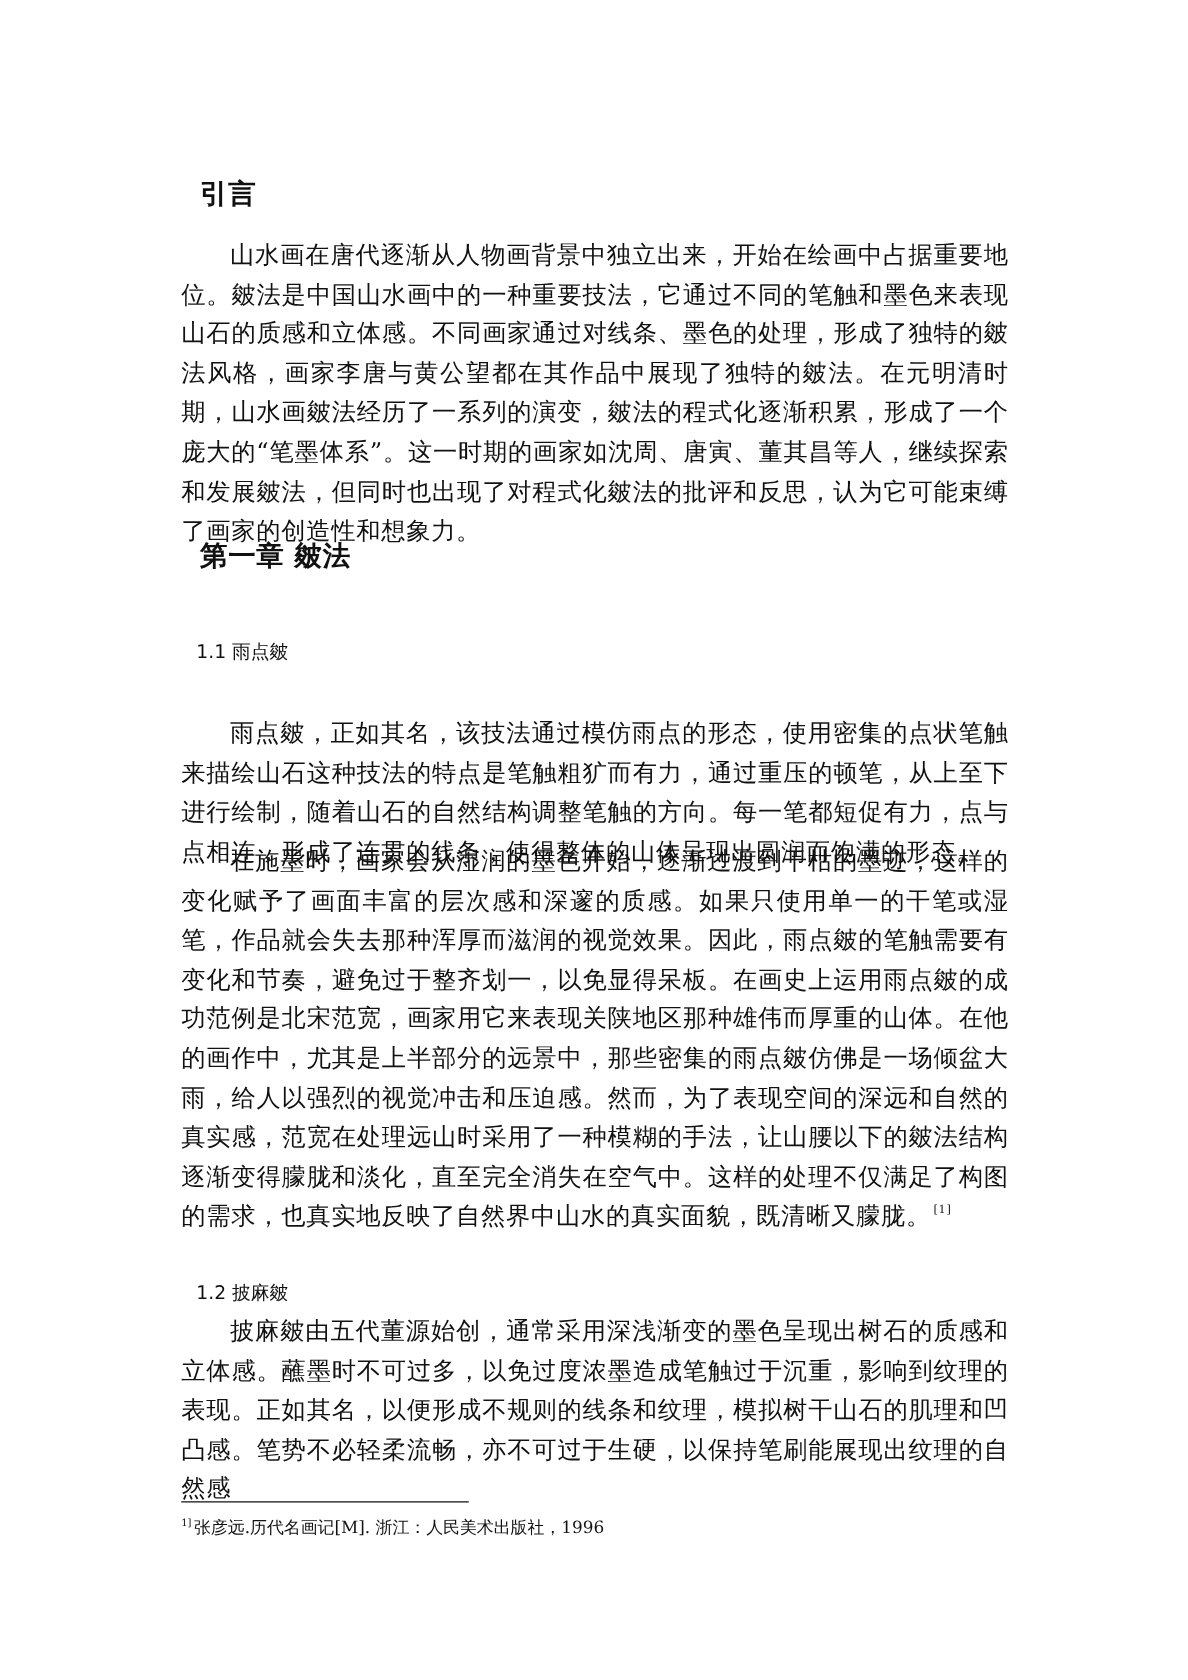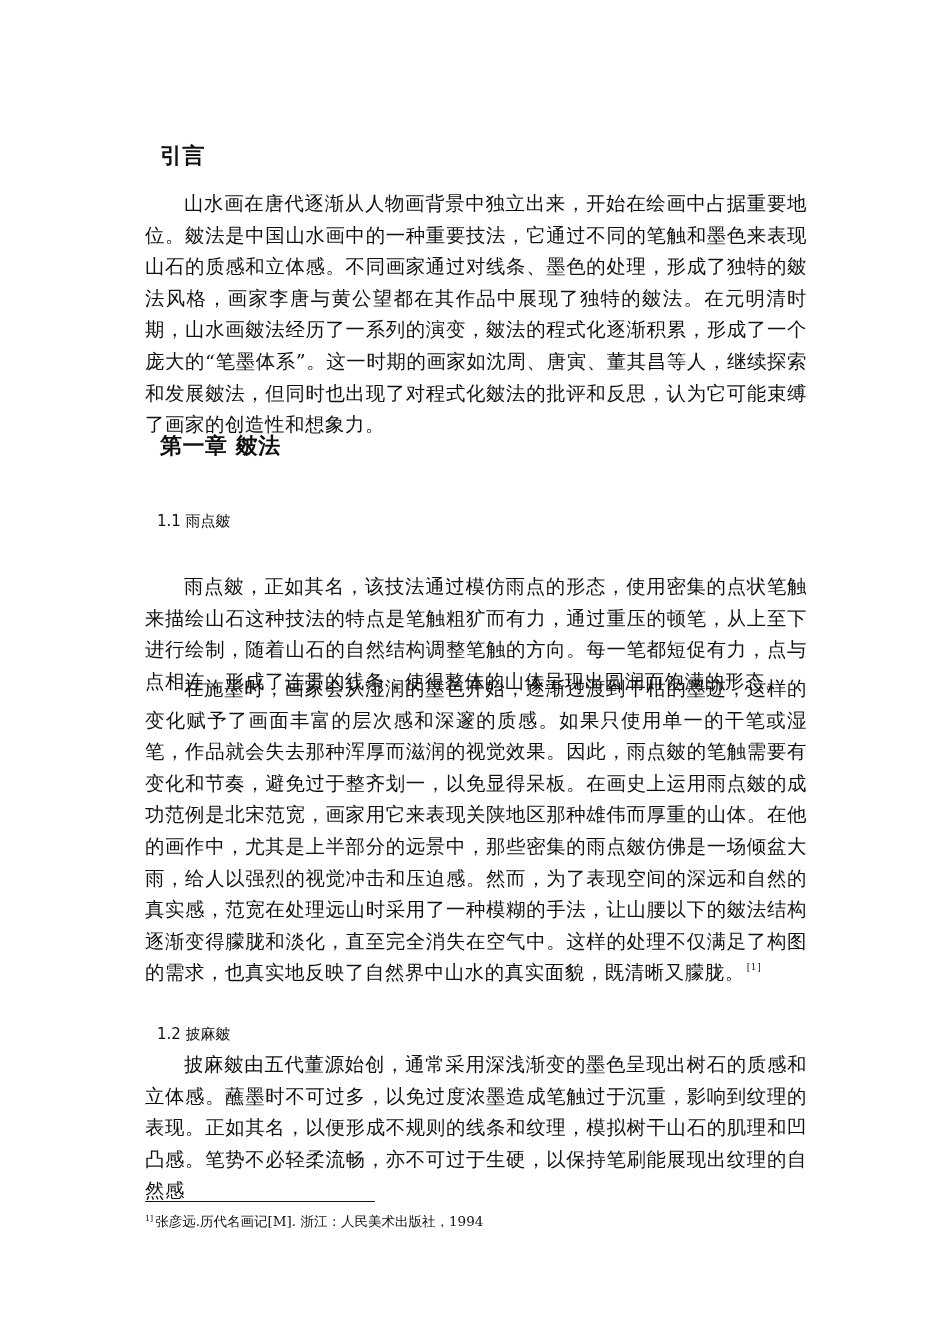--- a/index.html
+++ b/index.html
@@ -94,15 +94,15 @@
   <div class="para" style="top:571px;">雨点皴，正如其名，该技法通过模仿雨点的形态，使用密集的点状笔触来描绘山石这种技法的特点是笔触粗犷而有力，通过重压的顿笔，从上至下进行绘制，随着山石的自然结构调整笔触的方向。每一笔都短促有力，点与点相连，形成了连贯的线条，使得整体的山体呈现出圆润而饱满的形态。</div>
 
   <div class="para" style="top:673px;"><span>在施墨时，画家会从湿润的墨色开始，逐渐过渡到干枯的墨迹，这样的变化赋予了画面丰富的层次感和深邃的质感。如果只使用单一的干笔或湿笔，作品就会失去那种浑厚而滋润的视觉效果。因此，雨点皴的笔触需要有变化和节奏，避免过于整齐划一，以免显得呆板。在画史上运用雨点皴的成功范例是北宋范宽，画家用它来表现关陕地区那种雄伟而厚重的山体。在他的画作中，尤其是上半部分的远景中，那些密集的雨点皴仿佛是一场倾盆大雨，给人以强烈的视觉冲击和压迫感。然而，为了表现空间的深远和自然的真实感，范宽在处理远山时采用了一种模糊的手法，让山腰以下的皴法结构逐渐变得朦胧和淡化，直至完全消失在空气中。这样的处理不仅满足了构图的需求，也真实地反映了自然界中山水的真实面貌，既清晰又朦胧。</span><sup>[1]</sup></div>
 
   <div class="h2" style="top:1006px;margin-top:16px;">1.2 披麻皴</div>
 
   <div class="para" style="top:1049px;">披麻皴由五代董源始创，通常采用深浅渐变的墨色呈现出树石的质感和立体感。蘸墨时不可过多，以免过度浓墨造成笔触过于沉重，影响到纹理的表现。正如其名，以便形成不规则的线条和纹理，模拟树干山石的肌理和凹凸感。笔势不必轻柔流畅，亦不可过于生硬，以保持笔刷能展现出纹理的自然感</div>
 
   <div class="fn-rule"></div>
 
-  <div class="footnote"><span class="fn-mark">1]</span><span>张彦远.历代名画记[M]. 浙江：人民美术出版社，1994</span></div>
+  <div class="footnote"><span class="fn-mark">1]</span><span>张彦远.历代名画记[M]. 浙江：人民美术出版社，1996</span></div>
 
 </div>
 
 </body></html>

